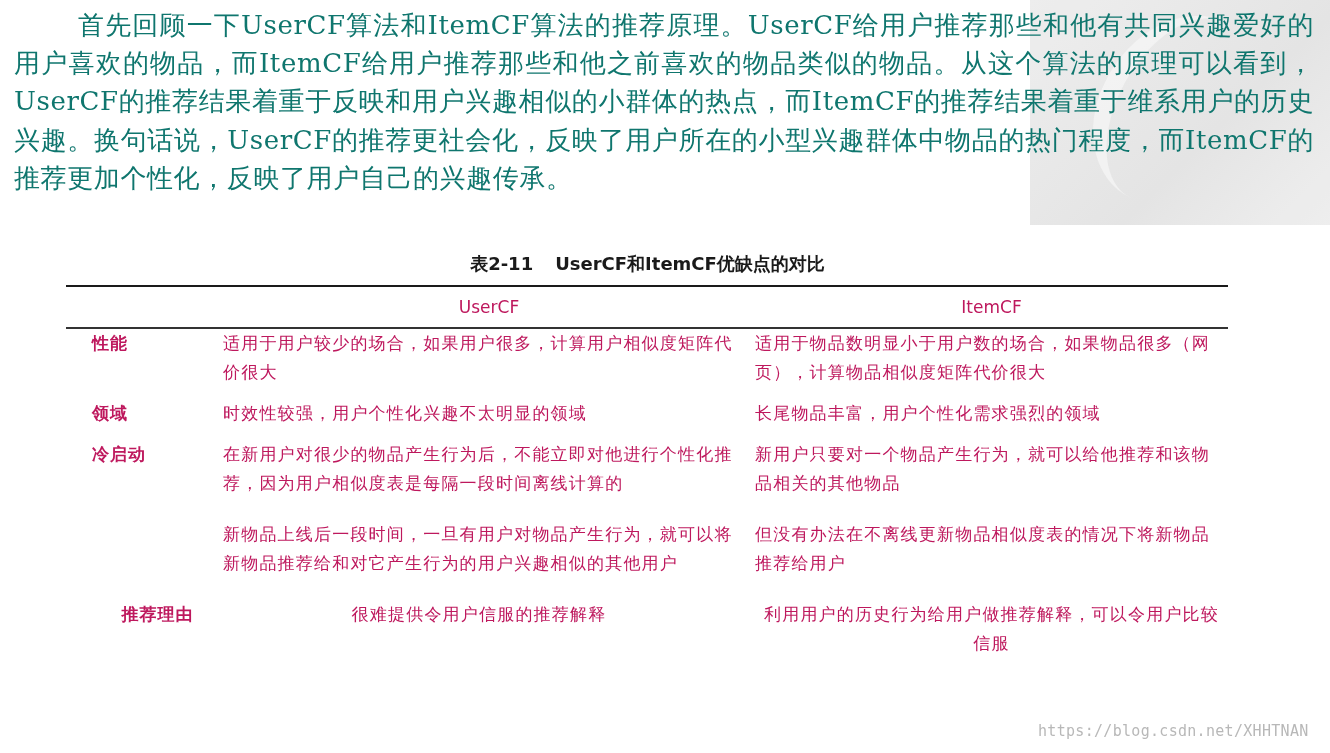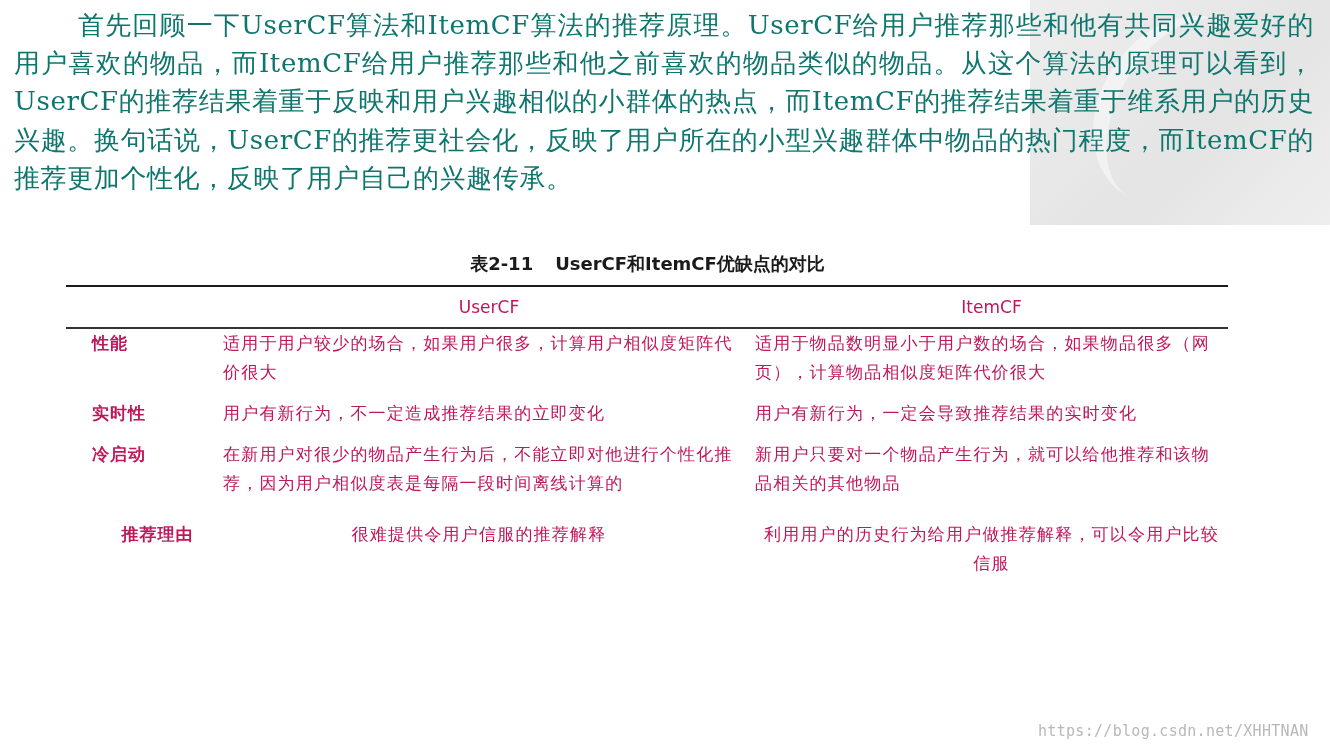--- a/index.html
+++ b/index.html
@@ -143,28 +143,33 @@
       <th>ItemCF</th>
     </tr>
   </thead>
   <tbody>
     <tr class="row-first">
       <td class="aspect-cell">性能</td>
       <td class="user-cell">适用于用户较少的场合，如果用户很多，计算用户相似度矩阵代价很大</td>
       <td class="item-cell">适用于物品数明显小于用户数的场合，如果物品很多（网页），计算物品相似度矩阵代价很大</td>
     </tr>
     <tr class="row-gap">
-      <td class="aspect-cell">实时性</td>
-      <td class="user-cell">用户有新行为，不一定造成推荐结果的立即变化</td>
-      <td class="item-cell">用户有新行为，一定会导致推荐结果的实时变化</td>
+      <td class="aspect-cell">领域</td>
+      <td class="user-cell">时效性较强，用户个性化兴趣不太明显的领域</td>
+      <td class="item-cell">长尾物品丰富，用户个性化需求强烈的领域</td>
     </tr>
     <tr class="row-gap">
       <td class="aspect-cell">冷启动</td>
       <td class="user-cell">在新用户对很少的物品产生行为后，不能立即对他进行个性化推荐，因为用户相似度表是每隔一段时间离线计算的</td>
       <td class="item-cell">新用户只要对一个物品产生行为，就可以给他推荐和该物品相关的其他物品</td>
+    </tr>
+    <tr class="row-gap-lg">
+      <td class="aspect-cell"></td>
+      <td class="user-cell">新物品上线后一段时间，一旦有用户对物品产生行为，就可以将新物品推荐给和对它产生行为的用户兴趣相似的其他用户</td>
+      <td class="item-cell">但没有办法在不离线更新物品相似度表的情况下将新物品推荐给用户</td>
     </tr>
     <tr class="row-last">
       <td class="aspect-cell">推荐理由</td>
       <td class="user-cell">很难提供令用户信服的推荐解释</td>
       <td class="item-cell">利用用户的历史行为给用户做推荐解释，可以令用户比较信服</td>
     </tr>
   </tbody>
 </table>
 
 <div class="url-watermark">https://blog.csdn.net/XHHTNAN</div>

